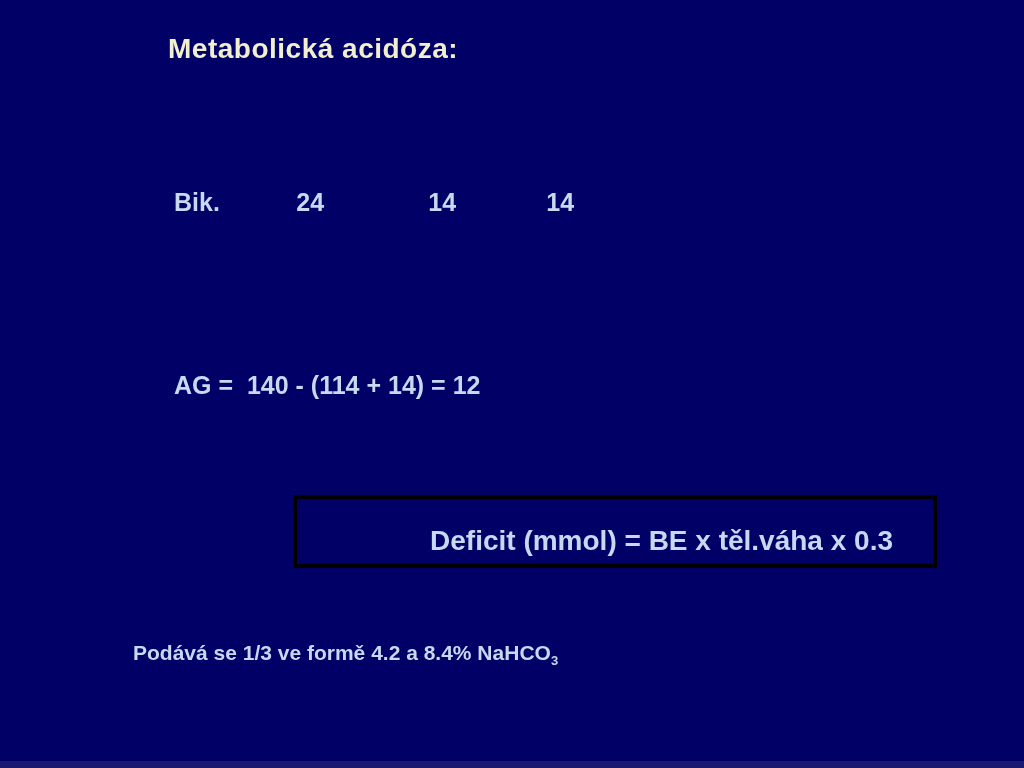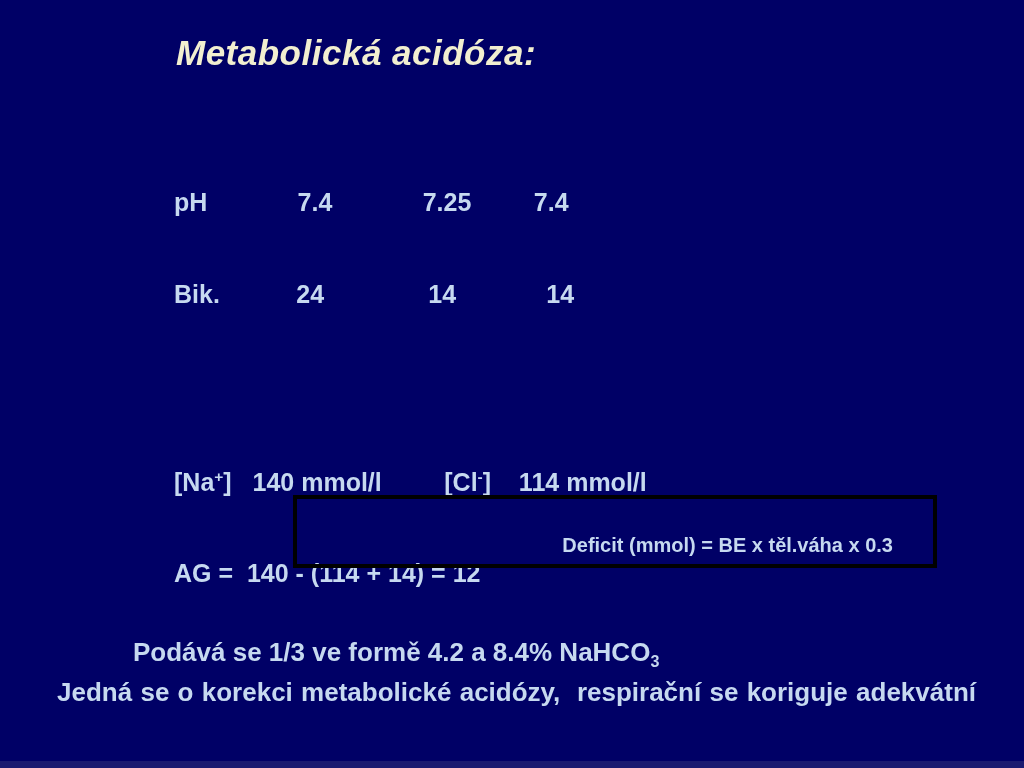--- a/index.html
+++ b/index.html
@@ -9,25 +9,24 @@
   .slide {
     position: relative;
     width: 1024px;
     height: 768px;
     background: var(--background, #000066);
     overflow: hidden;
   }
 
   .slide-title {
     position: absolute;
-    left: 176px;
+    left: 168px;
     top: 33px;
-    font-size: 35px;
+    font-size: 28px;
     font-weight: bold;
-    font-style: italic;
     color: var(--title-text, #f2efd0);
     letter-spacing: 0.5px;
     white-space: pre;
   }
 
   .lab-block {
     position: absolute;
     left: 174px;
     top: 126px;
     color: var(--body-text, #c6d9f0);
@@ -45,32 +44,32 @@
     width: 644px;
     height: 73px;
     border: 4px solid var(--box-border, #000000);
     display: flex;
     align-items: flex-end;
     justify-content: flex-end;
     padding: 0 40px 7px 0;
   }
   .formula-text {
     color: var(--body-text, #c6d9f0);
-    font-size: 20px;
+    font-size: 28px;
     font-weight: bold;
     white-space: pre;
   }
 
   .bottom-block {
     position: absolute;
     left: 57px;
     top: 637px;
     width: 919px;
     color: var(--body-text, #c6d9f0);
-    font-size: 26px;
+    font-size: 21px;
     font-weight: bold;
     line-height: 31px;
   }
   .bline { white-space: pre; }
   .bline.indent { padding-left: 76px; }
   .bline.justify {
     white-space: pre-wrap;
     text-align: justify;
     text-align-last: justify;
   }
@@ -85,35 +84,32 @@
   }
 </style>
 </head>
 <body>
 
 <div class="slide">
 
   <div class="slide-title">Metabolická acidóza:</div>
 
   <div class="lab-block">
-    <div class="tline"><span>pH             7.4             7.25         7.4</span></div>
     <div class="tline"><span>Bik.           24               14             14</span></div>
     <div class="tline"><span> </span></div>
-    <div class="tline"><span>[Na</span><sup>+</sup><span>]   140 mmol/l         [Cl</span><sup>-</sup><span>]    114 mmol/l</span></div>
     <div class="tline"><span>AG =  140 - (114 + 14) = 12</span></div>
     
     
     
     
   </div>
 
   <div class="formula-box">
     <div class="formula-text">Deficit (mmol) = BE x těl.váha x 0.3</div>
   </div>
 
   <div class="bottom-block">
     <div class="bline indent"><span>Podává se 1/3 ve formě 4.2 a 8.4% NaHCO</span><sub>3</sub></div>
-    <div class="bline justify">Jedná se o korekci metabolické acidózy,  respirační se koriguje adekvátní</div>
   </div>
 
   <div class="slide-bottom-edge"></div>
 
 </div>
 
 </body></html>

